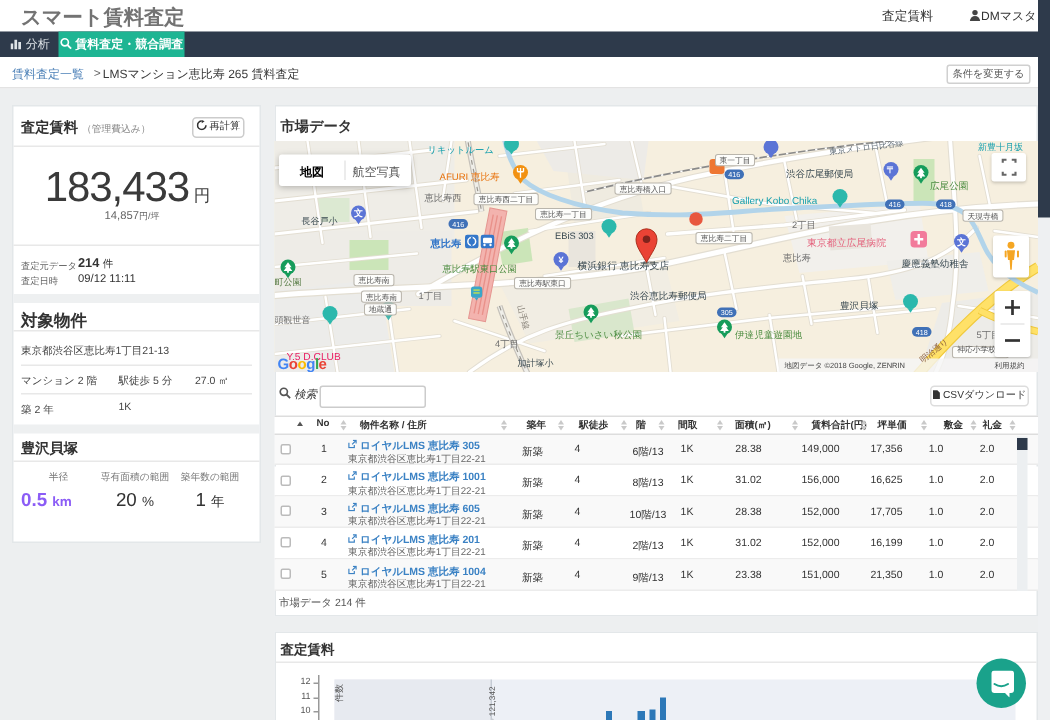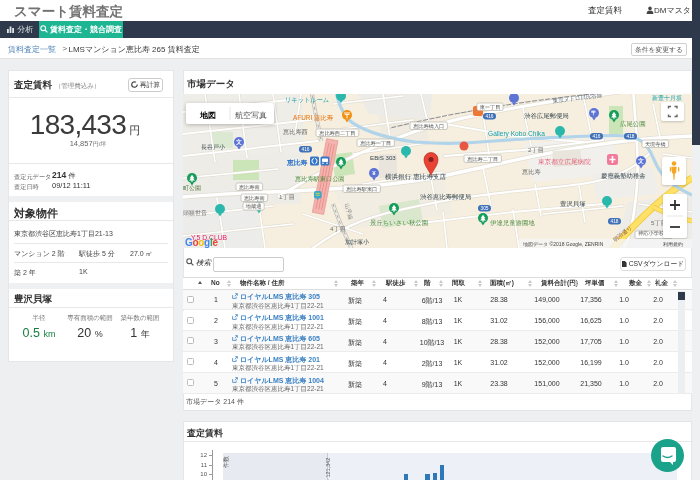--- a/index.html
+++ b/index.html
@@ -73,21 +73,21 @@
 <div class="abs" style="left:130px;top:249px;font-size:7px;color:#444;">27.0 ㎡</div>
 <div class="hline" style="left:14px;top:262px;width:154px;"></div>
 <div class="abs" style="left:14px;top:268px;font-size:7px;color:#444;">築 2 年</div>
 <div class="abs" style="left:79px;top:268px;font-size:7px;color:#444;">1K</div>
 <div class="grayband" style="left:9px;top:283px;width:164px;height:6px;"></div>
 <div class="abs" style="left:14px;top:293px;font-size:9.5px;font-weight:bold;color:#333;">豊沢貝塚</div>
 <div class="hline" style="left:9px;top:307px;width:164px;"></div>
 <div class="abs" style="left:14px;top:314px;width:50px;text-align:center;font-size:6.5px;color:#777;">半径</div>
 <div class="abs" style="left:64px;top:314px;width:52px;text-align:center;font-size:6.5px;color:#777;">専有面積の範囲</div>
 <div class="abs" style="left:116px;top:314px;width:48px;text-align:center;font-size:6.5px;color:#777;">築年数の範囲</div>
-<div class="abs" style="left:14px;top:326px;width:50px;text-align:center;font-size:12.5px;color:#15803d;">0.5 <span style="font-size:9px;">km</span></div>
+<div class="abs" style="left:14px;top:326px;width:50px;text-align:left;font-size:12.5px;color:#8b5cf6;font-weight:bold;">0.5 <span style="font-size:9px;">km</span></div>
 <div class="abs" style="left:64px;top:326px;width:52px;text-align:center;font-size:12.5px;color:#333;">20 <span style="font-size:9px;">%</span></div>
 <div class="abs" style="left:116px;top:326px;width:48px;text-align:center;font-size:12.5px;color:#333;">1 <span style="font-size:9px;">年</span></div>
 
 <div class="card" style="left:183px;top:70px;width:509px;height:341px;"></div>
 <div class="abs" style="left:187px;top:78px;font-size:9.5px;font-weight:bold;color:#333;">市場データ</div>
 
 <div class="abs" id="mapbox" style="left:183px;top:94px;width:509px;height:154px;background:#f4efe4;overflow:hidden;">
     <svg width="509" height="154" viewBox="0 0 509 154" style="position:absolute;left:0;top:0;">
 <rect x="0" y="0" width="509" height="154" fill="#F6EFDF"></rect>
 <rect x="0" y="0" width="120" height="70" fill="#EFEDE7"></rect>

